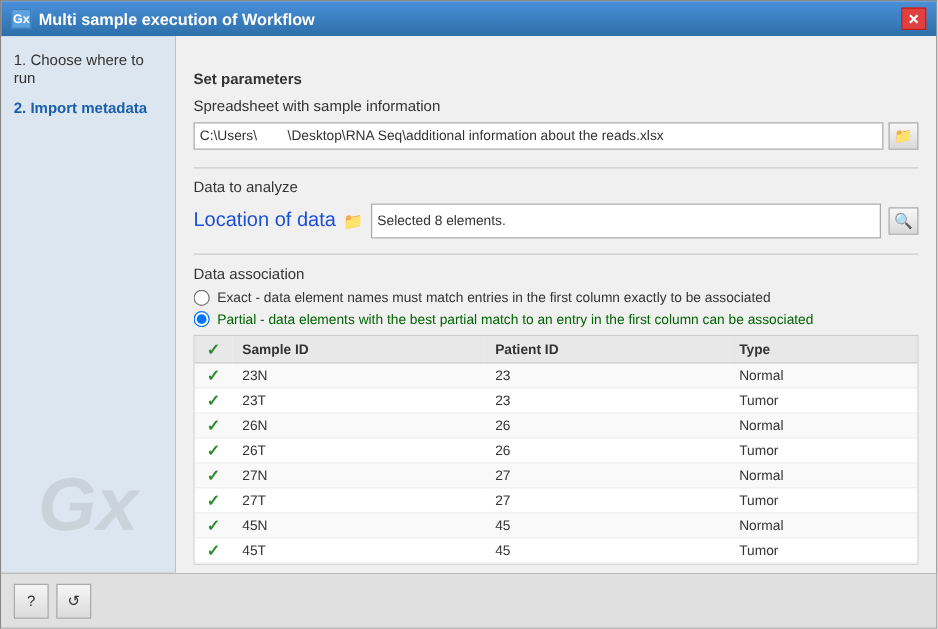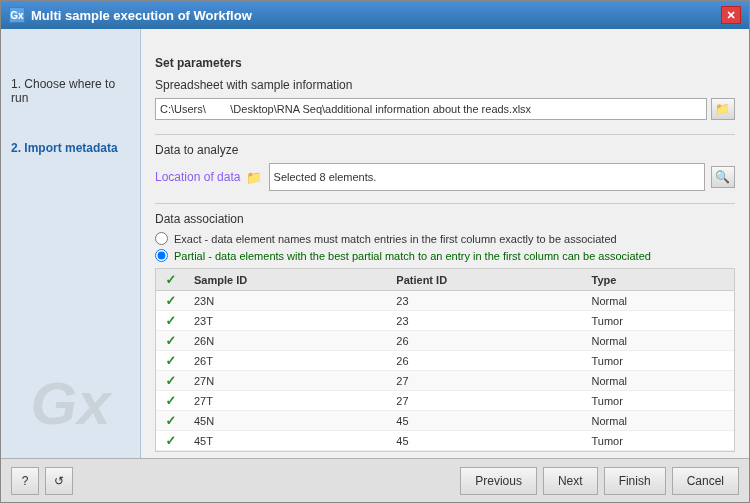--- a/index.html
+++ b/index.html
@@ -99,21 +99,20 @@
       color: #666;
       font-style: italic;
       font-weight: bold;
       white-space: nowrap;
     }
 
     .step-item {
       margin-bottom: 10px;
       font-size: 12px;
       color: #333;
-      margin-top: 36px;
     }
 
     .step-item.active {
       font-weight: bold;
       color: #1a5fa8;
     }
 
     .step-number {
       font-size: 12px;
     }
@@ -171,22 +170,22 @@
       margin-bottom: 12px;
     }
 
     .location-row {
       display: flex;
       align-items: center;
       gap: 6px;
     }
 
     .location-label {
-      font-size: 12px;
-      color: #8b5cf6;
+      font-size: 16px;
+      color: #1d4ed8;
       white-space: nowrap;
       text-align: center;
     }
 
     .folder-icon-small {
       font-size: 13px;
     }
 
     .location-input {
       flex: 1;
@@ -471,20 +470,14 @@
         </div>
       </div>
     </div>
   </div>
 
   <div class="bottom-bar">
     <div class="bottom-left">
       <button class="btn btn-square">?</button>
       <button class="btn btn-square">↺</button>
     </div>
-    <div class="bottom-right">
-      <button class="btn">Previous</button>
-      <button class="btn">Next</button>
-      <button class="btn">Finish</button>
-      <button class="btn">Cancel</button>
-    </div>
   </div>
 </div>
 
 </body></html>

